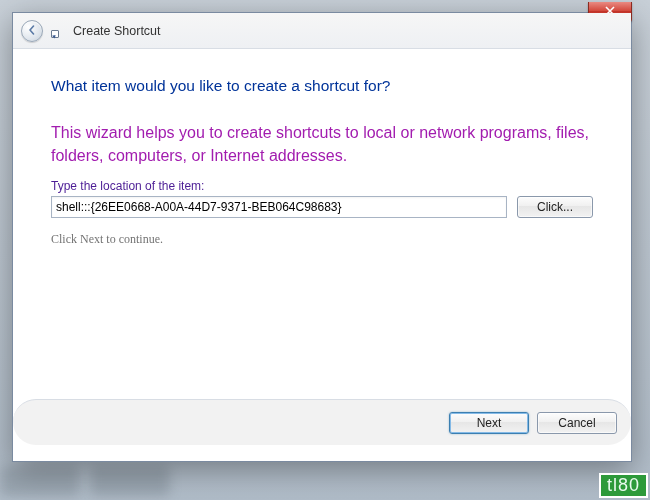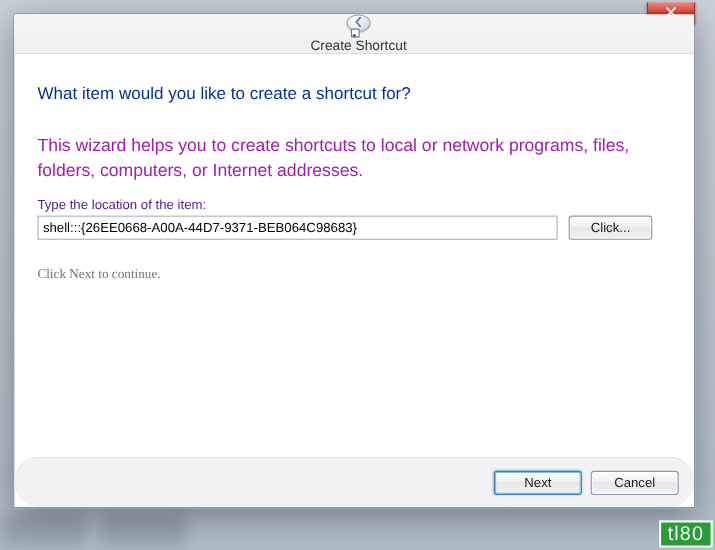--- a/index.html
+++ b/index.html
@@ -36,21 +36,20 @@
     border: 1px solid #7a8aa0;
     box-shadow: 0 8px 30px rgba(0,0,0,0.35), 0 0 0 1px rgba(255,255,255,0.4) inset;
   }
   .titlebar {
     height: 36px;
     background: linear-gradient(to bottom, #f6f6f6 0%, #eef0f3 100%);
     border-bottom: 1px solid #d8dde4;
     display: flex;
     align-items: center;
     position: relative;
-    flex-direction: column;
   }
   .back-button {
     width: 22px;
     height: 22px;
     margin-left: 8px;
     border-radius: 50%;
     background: radial-gradient(circle at 30% 30%, #ffffff, #e0e6ed 60%, #c6d0da);
     border: 1px solid #9aa8b8;
     display: flex;
     align-items: center;
@@ -98,21 +97,21 @@
     border-top: none;
     border-radius: 0 0 3px 3px;
     display: flex;
     align-items: center;
     justify-content: center;
     box-shadow: 0 1px 2px rgba(0,0,0,0.3);
   }
   .close-btn svg { width: 10px; height: 10px; }
 
   .content {
-    padding: 28px 38px 0 21px;
+    padding: 28px 38px 0 38px;
   }
   .heading {
     color: #003399;
     font-size: 15.5px;
     font-weight: 400;
     margin-bottom: 26px;
   }
   .description {
     color: #a21caf;
     font-size: 16px;
@@ -121,21 +120,21 @@
   }
   .field-label {
     font-size: 12px;
     color: #4c1d95;
     margin-bottom: 3px;
   }
   .field-row {
     display: flex;
     gap: 10px;
     align-items: center;
-    margin-bottom: 24px;
+    margin-bottom: 14px;
   }
   .location-input {
     flex: 1;
     height: 22px;
     border: 1px solid #a8b4c4;
     padding: 0 4px;
     font-size: 12px;
     font-family: inherit;
     background: #fff;
     outline: none;
@@ -154,21 +153,21 @@
     cursor: pointer;
     box-shadow: inset 0 0 0 1px rgba(255,255,255,0.6);
   }
   .continue-text {
     font-size: 12px;
     color: #737373;
     font-family: Liberation Serif, serif;
   }
   .footer {
     position: absolute;
-    left: 0; right: 0; bottom: 0;
+    left: 0; right: 0; bottom: 16px;
     height: 46px;
     border-top: 1px solid #d8dde4;
     background: #f2f2f2;
     display: flex;
     justify-content: flex-end;
     align-items: center;
     padding-right: 14px;
     gap: 8px;
     border-radius: 23px;
   }

